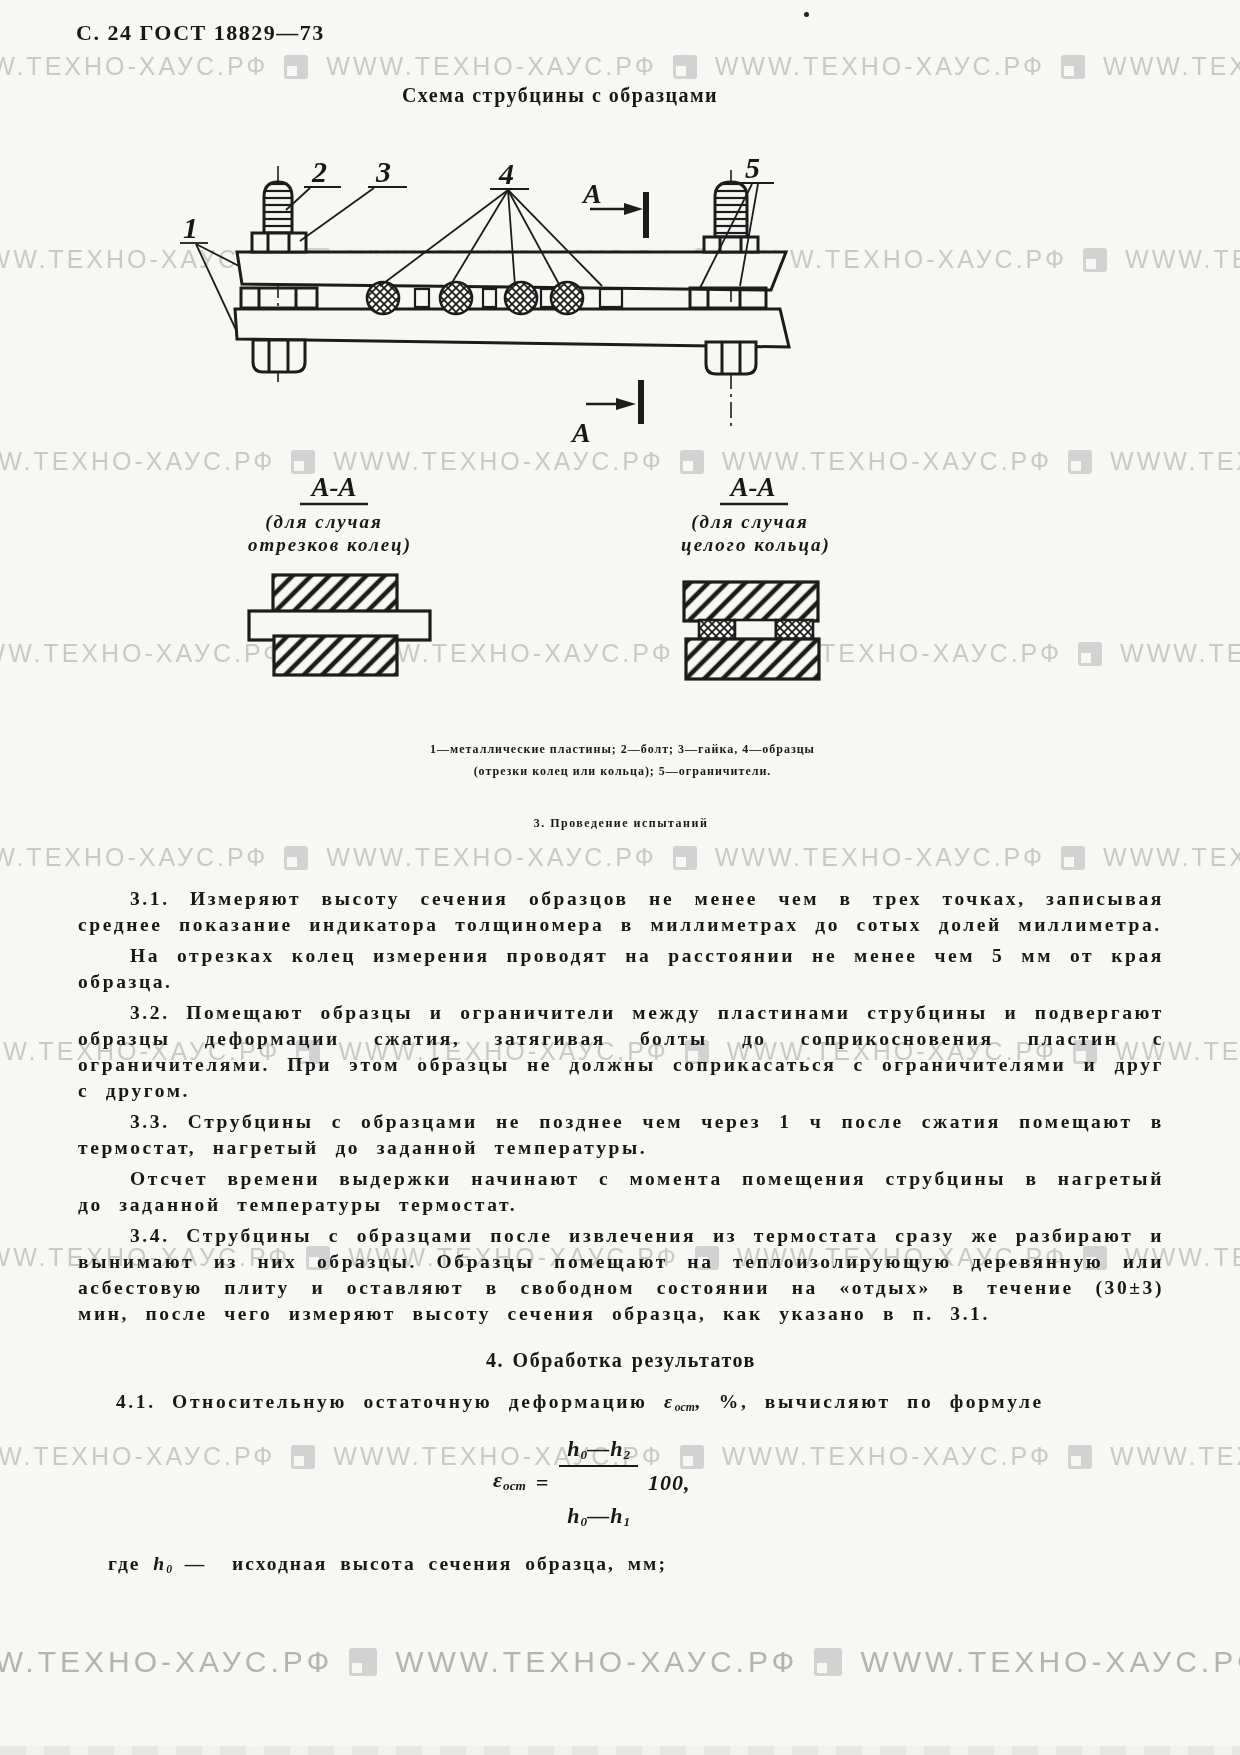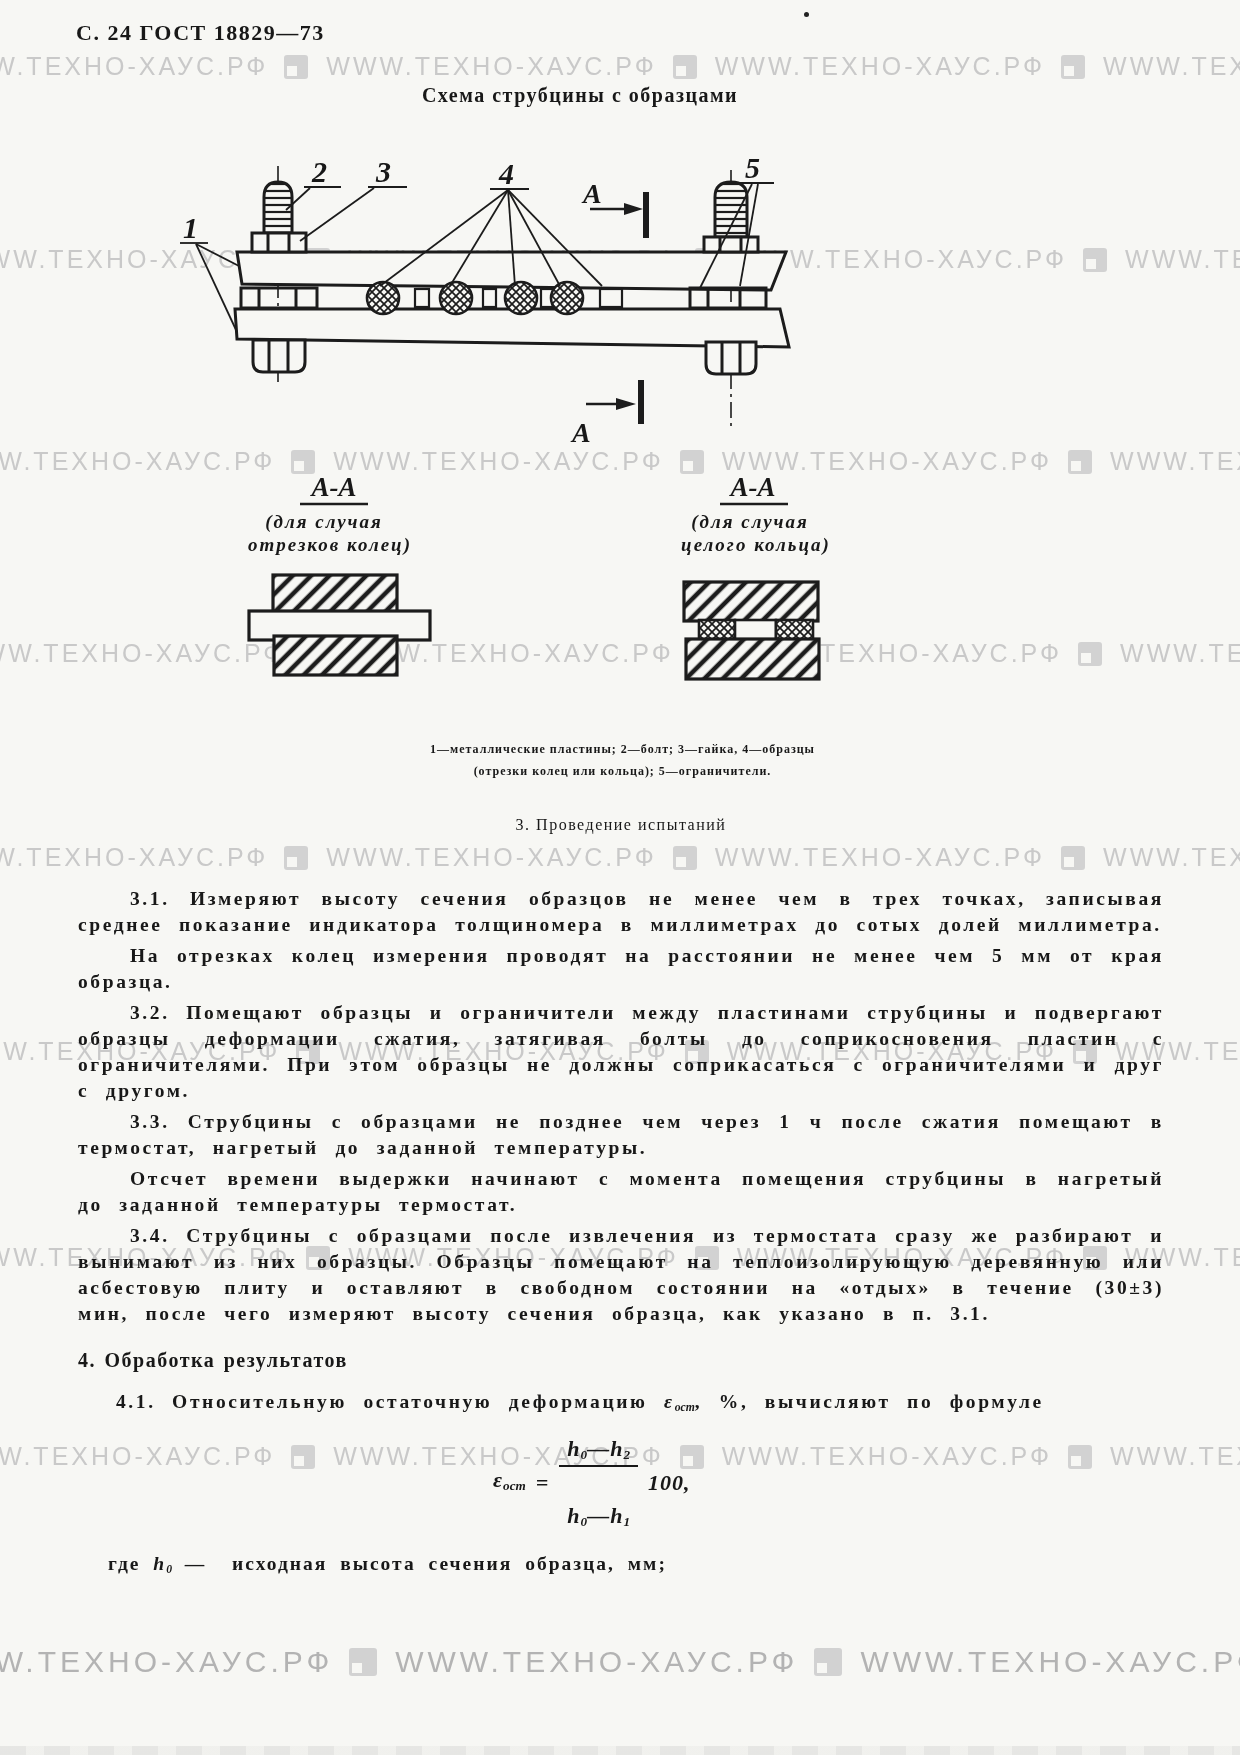--- a/index.html
+++ b/index.html
@@ -28,44 +28,44 @@
   .wm-row.wm-large .wml{width:28px;height:28px;}
   
   .content{position:absolute;inset:0;z-index:1;}
   .page-header{
     position:absolute;left:76px;top:20px;
     font-size:22px;font-weight:700;letter-spacing:1.5px;white-space:nowrap;
   }
   .ink-dot{position:absolute;left:804px;top:12px;width:5px;height:5px;border-radius:50%;background:#222;}
   .figure-title{
     position:absolute;left:0;top:84px;width:1120px;text-align:center;
-    font-size:20px;font-weight:700;letter-spacing:1.5px;margin-left:20px;
+    font-size:20px;font-weight:700;letter-spacing:1.5px;
   }
   .figure-svg{position:absolute;left:0;top:130px;}
   .fig-num{font:italic 700 30px "Liberation Serif","DejaVu Serif",serif;fill:#181818;}
   .fig-letter{font:italic 700 28px "Liberation Serif","DejaVu Serif",serif;fill:#181818;}
   .fig-aa{font:italic 700 27px "Liberation Serif","DejaVu Serif",serif;fill:#181818;}
   .fig-sub{font:italic 700 19px "Liberation Serif","DejaVu Serif",serif;fill:#181818;letter-spacing:2px;}
   .fig-caption{
     position:absolute;left:80px;top:738px;width:1085px;text-align:center;
     font-size:12px;font-weight:700;line-height:22px;letter-spacing:1px;
   }
   .s3-heading{
     position:absolute;left:78px;top:816px;width:1086px;text-align:center;
-    font-size:16px;font-weight:400;letter-spacing:1.5px;
+    font-size:12px;font-weight:700;letter-spacing:1.5px;
   }
   .body-flow{
     position:absolute;left:78px;top:886px;width:1086px;
     font-size:19.5px;font-weight:700;line-height:26px;
     letter-spacing:2.6px;word-spacing:9px;text-align:justify;
   }
   .body-p{margin:5px 0 0 0;text-indent:52px;}
   .body-p:first-child{margin-top:0;}
   .s4-heading{
-    margin:20px 0 0 0;text-align:left;text-indent:0;
+    margin:20px 0 0 0;text-align:center;text-indent:0;
     font-size:20px;letter-spacing:1.5px;word-spacing:2px;
   }
   .s4-intro{margin:16px 0 0 0;text-indent:38px;text-align:left;}
   .s4-intro i, .where-line i{font-style:italic;}
   sub{font-size:0.6em;vertical-align:-0.25em;letter-spacing:0;}
   .formula-row{
     margin:14px 0 0 415px;display:flex;align-items:center;gap:10px;
     font-size:22px;font-style:italic;font-weight:700;
     letter-spacing:1px;word-spacing:2px;text-indent:0;
   }

